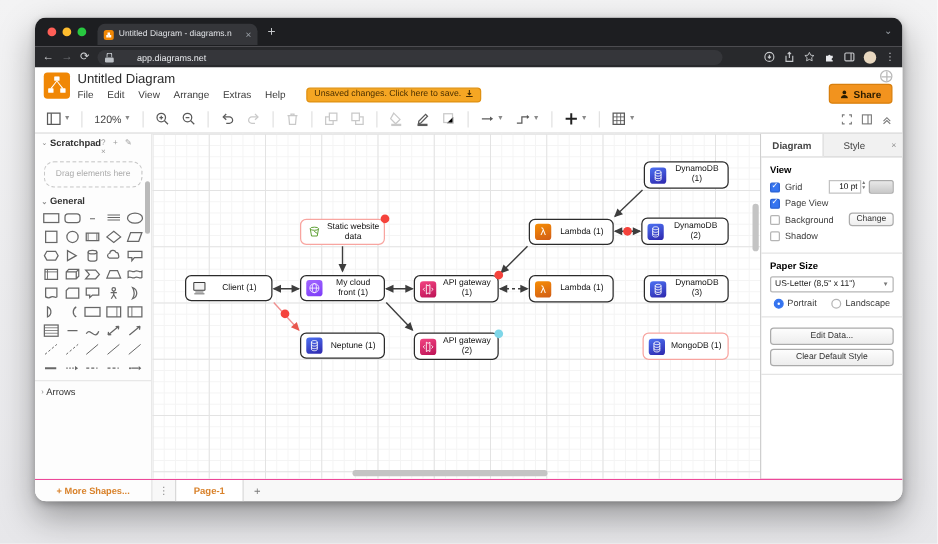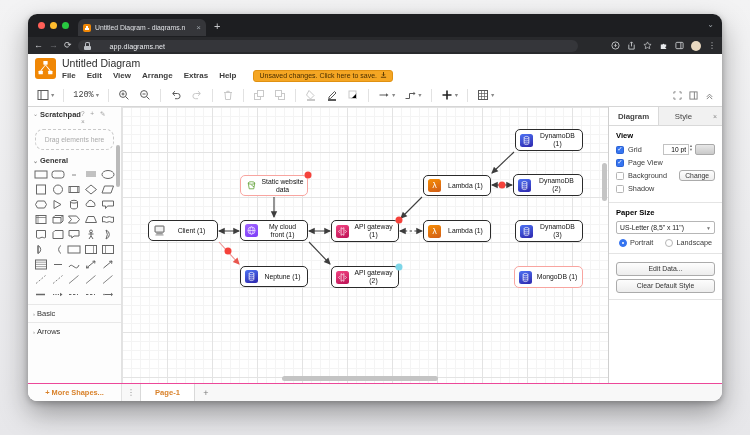--- a/index.html
+++ b/index.html
@@ -40,34 +40,34 @@
   .avatar { width:10px; height:10px; border-radius:50%; background:#e8d8c0; }
   .kebab { color:#c7c9cc; font-size:8px; letter-spacing:0; }
 
   
   .appheader { height:30px; background:#fff; display:flex; flex:none; position:relative; }
   .logo { width:21px; height:21px; background:#F08705; border-radius:3px; margin:4px 6px 0 7px; position:relative; flex:none; }
   .logo svg { position:absolute; inset:3px; }
   .head-col { display:flex; flex-direction:column; justify-content:center; gap:1px; }
   .doc-title { font-size:10.5px; color:#2b2b2b; }
   .menurow { display:flex; align-items:center; gap:11px; }
-  .menu-item { font-size:8px; color:#3c3c3c;font-weight:bold; }
+  .menu-item { font-size:8px; color:#3c3c3c; }
   .unsaved { background:#F5A623; border:1px solid #e09112; color:#4a2f00; font-size:7px; border-radius:3px;
              padding:1.5px 5px; margin-left:6px; display:flex; align-items:center; gap:3px; }
   .head-right { position:absolute; right:8px; top:2px; display:flex; flex-direction:column; align-items:flex-end; gap:1px; }
   .globe { width:10px; height:10px; border:1px solid #b9b9b9; border-radius:50%; position:relative; }
   .globe:after { content:""; position:absolute; inset:0; border-radius:50%;
      background:linear-gradient(#b9b9b9,#b9b9b9) 50% 0/1px 100% no-repeat,
                 linear-gradient(#b9b9b9,#b9b9b9) 0 50%/100% 1px no-repeat; }
   .share-btn { background:#F2931E; border:1px solid #d87f0d; border-radius:3px; padding:2.5px 8px;
                font-size:8px; color:#2b1c00; font-weight:bold; display:flex; align-items:center; gap:4px; }
 
   
   .toolbar { height:23px; background:#fff; border-bottom:1px solid #d6d6d6; display:flex; align-items:center;
-             padding:0 6px; gap:3px; flex:none; position:relative;font-family:Liberation Mono, monospace; }
+             padding:0 6px; gap:3px; flex:none; position:relative; }
   .tb { display:flex; align-items:center; gap:1px; color:#5a5a5a; font-size:9px; padding:1px 3px; }
   .tb.dis { color:#c9c9c9; }
   .tb svg { width:12px; height:12px; display:block; }
   .tb .caret { font-size:5.5px; color:#8a8a8a; margin-left:1px; }
   .tb-sep { width:1px; height:13px; background:#e2e2e2; margin:0 3px; }
   .zoom-label { font-size:8.5px; color:#444; }
   .tb-right { position:absolute; right:8px; display:flex; gap:7px; color:#7a7a7a; }
   .tb-right svg { width:9px; height:9px; display:block; }
 
   
@@ -236,20 +236,30 @@
               <span class="menu-item">Help</span>
             </span>
           <span class="unsaved">
             <span>Unsaved changes. Click here to save.</span>
             <svg width="7" height="7" viewBox="0 0 8 8">
                 <path d="M4 0v4M2.5 2.8 4 4.3 5.5 2.8M1 6h6" stroke="#4a2f00" fill="none"></path>
               </svg>
           </span>
         </div>
       </div>
+      <div class="head-right">
+        <span class="globe"></span>
+        <span class="share-btn">
+          <svg width="7" height="7" viewBox="0 0 8 8">
+              <circle cx="4" cy="2.2" r="1.7" fill="#2b1c00"></circle>
+              <path d="M0.8 7.6c0-1.8 1.4-3 3.2-3s3.2 1.2 3.2 3z" fill="#2b1c00"></path>
+            </svg>
+          <span>Share</span>
+        </span>
+      </div>
     </div>
 
     <div class="toolbar">
       <span class="tb">
           <svg viewBox="0 0 12 12">
             <rect x="1" y="1.5" width="10" height="9" fill="none" stroke="currentColor"></rect>
             <path d="M4 1.5v9" stroke="currentColor"></path>
           </svg>
           <span class="caret">▼</span>
         </span>
@@ -615,24 +625,20 @@
               <svg viewBox="0 0 14 11">
                 <circle cx="3" cy="5.5" r="0.8" fill="#676767" stroke="none"></circle>
                 <path d="M4 5.5h6"></path>
                 <path d="M10 3.8 12 5.5 10 7.2z" fill="#676767" stroke="none"></path>
               </svg>
             </span>
           </div>
         <div id="collapsed-secs">
             <div class="collapsed">
               <span class="chev">›</span>
-              <span>Basic</span>
-            </div>
-            <div class="collapsed">
-              <span class="chev">›</span>
               <span>Arrows</span>
             </div>
           </div>
         <span class="sb-scroll"></span>
       </div>
 
       <div class="canvas" id="canvas">
         <svg class="edges" id="edge-svg" width="486" height="276">
           <defs>
             <marker id="ah-b" viewBox="0 0 8 8" refX="6.2" refY="4" markerWidth="7.5" markerHeight="7.5" orient="auto-start-reverse">

